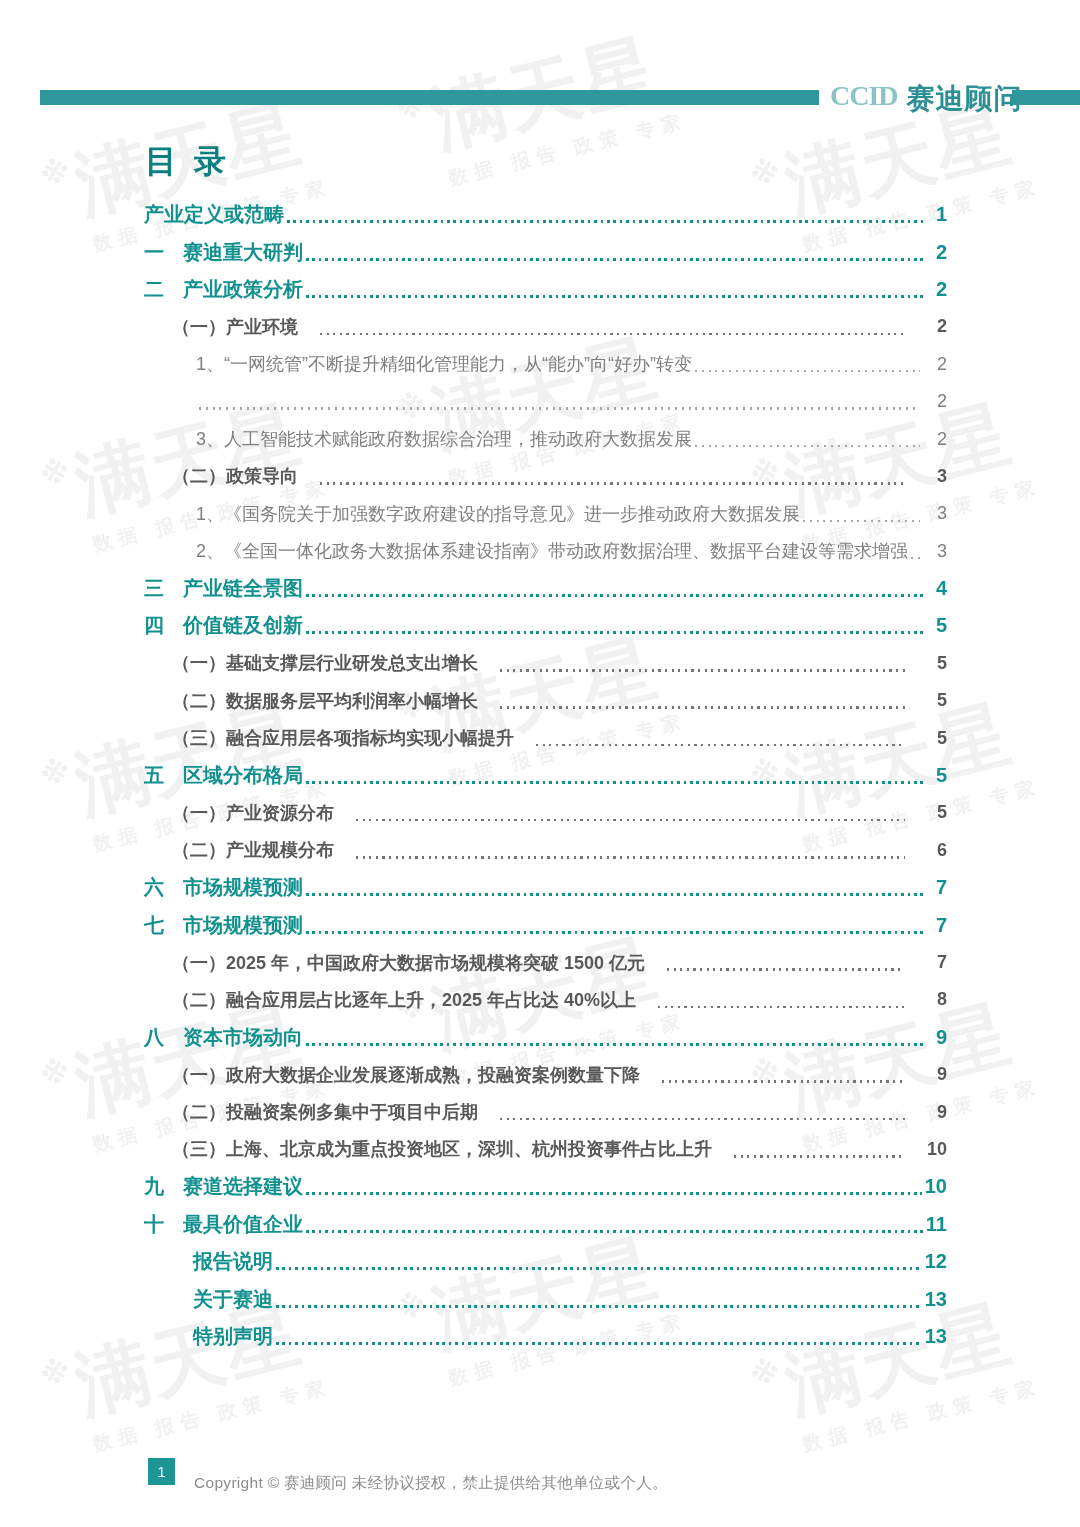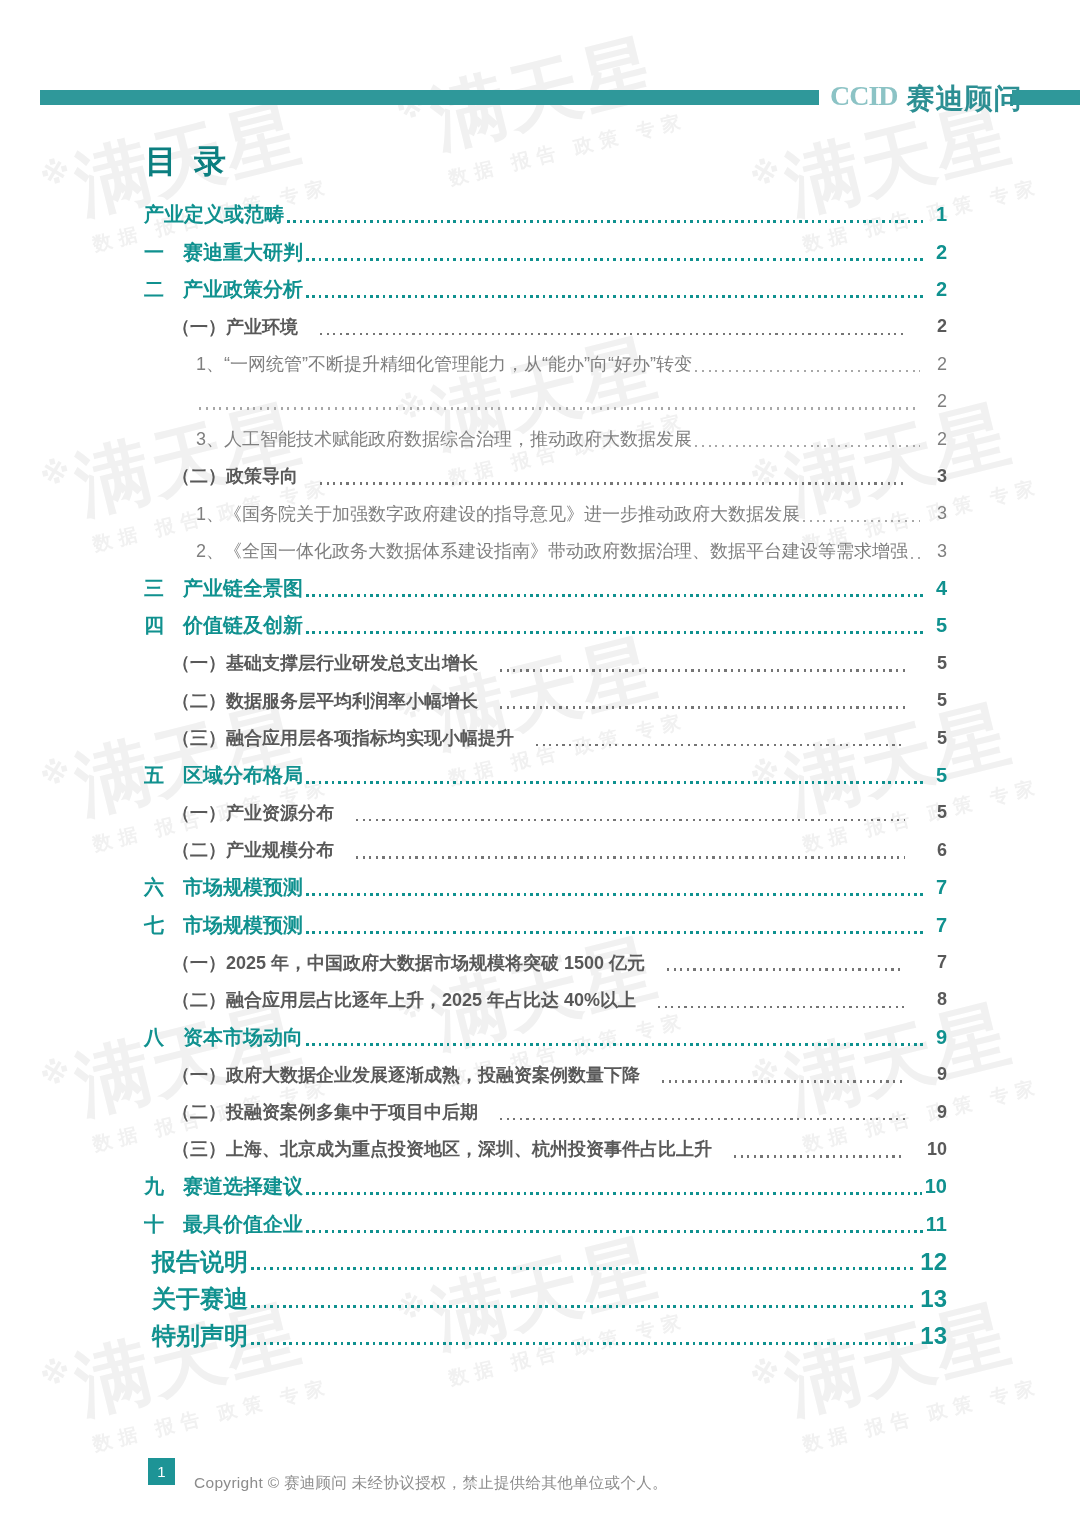--- a/index.html
+++ b/index.html
@@ -30,21 +30,21 @@
   }
   
   .toc { position:absolute; left:144px; top:196px; width:803px; z-index:1; }
   .toc-row { display:flex; align-items:center; height:37.4px; }
   .toc-num { flex:0 0 39px; }
   .toc-label { white-space:nowrap; }
   .dots { flex:1 1 auto; height:3px; margin:0 3px; position:relative; top:7px;
           background-image:repeating-linear-gradient(90deg, currentColor 0 2.6px, transparent 2.6px 6.4px); }
   .pg { flex:0 0 auto; min-width:20px; text-align:right; }
   .lv0, .lv1, .lv4 { color:#10918f; font-weight:bold; font-size:20px; }
-  .lv4 { padding-left:8px; font-size:24px; }
+  .lv4 { padding-left:8px; font-size:20px;margin-left:41px; }
   .lv2 { color:#595959; font-weight:bold; font-size:18px; padding-left:28px;gap:19px; }
   .lv2 .dots { color:#757575; height:2.6px;
           background-image:repeating-linear-gradient(90deg, currentColor 0 2.2px, transparent 2.2px 6.6px); }
   .lv3 { color:#7f7f7f; font-weight:normal; font-size:18px; padding-left:52px; }
   .lv3 .dots { color:#a8a8a8; height:2.4px; margin-right:7px;
           background-image:repeating-linear-gradient(90deg, currentColor 0 2px, transparent 2px 6.8px); }
   
   .footer { position:absolute; left:148px; top:1449px; display:flex; align-items:center; gap:19px; z-index:2; }
   .pg-badge { width:27px; height:27px; background:#1d9496; color:#ffffff; font-size:15px;
               display:flex; align-items:center; justify-content:center; }

